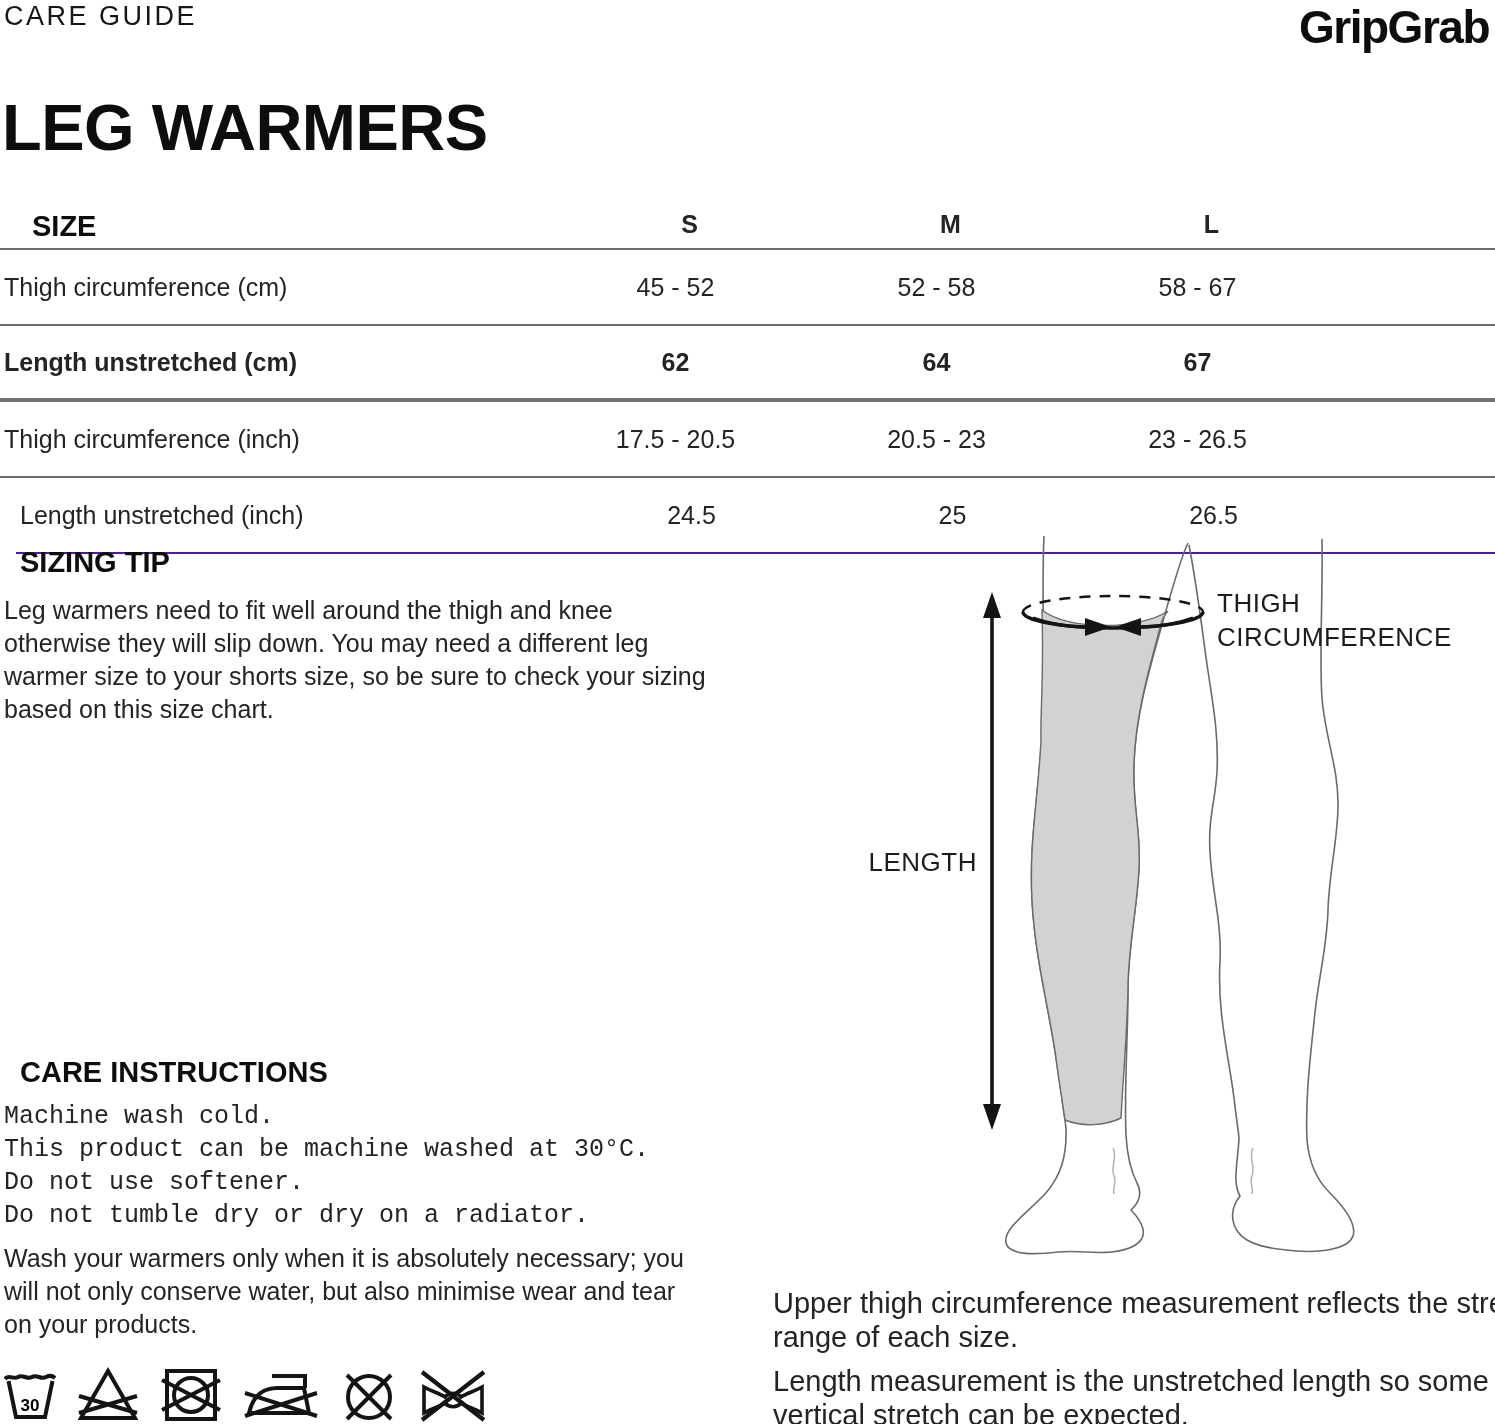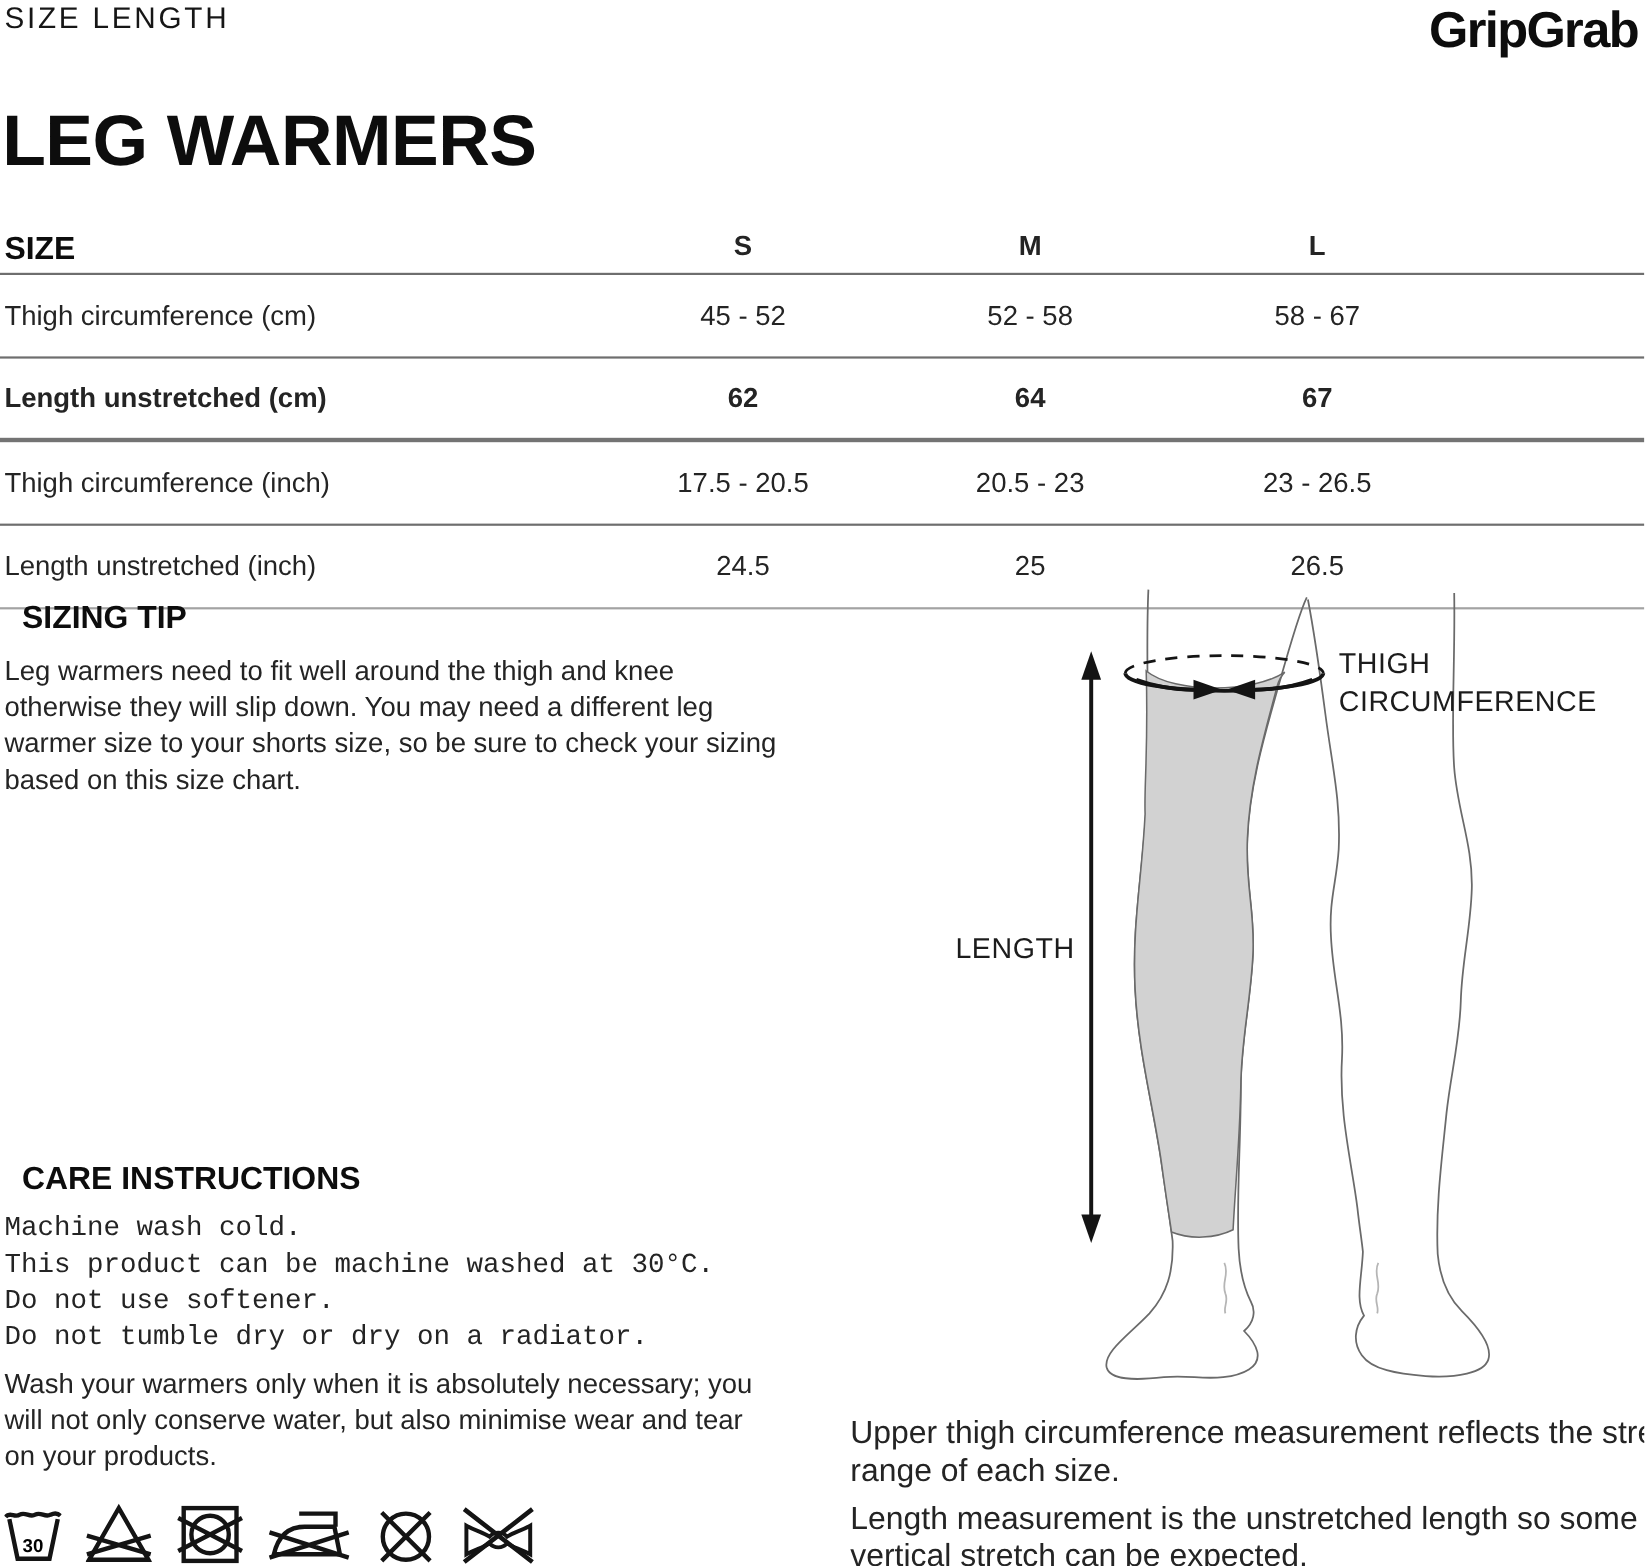--- a/index.html
+++ b/index.html
@@ -13,47 +13,47 @@
              letter-spacing:2.5px; color:#161616; }
   .brand   { position:absolute; right:6px; top:0px; font-size:46px; font-weight:800;
              letter-spacing:-1.5px; color:#0d0d0d; }
   .title   { position:absolute; left:2px; top:90px; font-size:65px; font-weight:700;
              letter-spacing:-0.5px; color:#0d0d0d;text-align:center; }
 
   
   .size-table { position:absolute; left:0; top:210px; width:1495px; }
   .t-row { display:grid; grid-template-columns:545px 261px 261px 261px; align-items:center; }
   .t-head { height:40px; border-bottom:2px solid #6e6e6e; align-items:start; }
-  .t-head .cell { font-size:29px; font-weight:800; color:#0d0d0d; }
+  .t-head .cell { font-size:29px; font-weight:800; color:#0d0d0d;margin-left:28px; }
   .t-row .cell.label { padding-left:4px; }
   .t-row .cell.val { text-align:center; font-size:25px; color:#242424; }
   .t-body-row { height:76px; border-bottom:2px solid #6e6e6e; font-size:25px; color:#242424; }
   .t-body-row.thick { border-bottom:4px solid #737373;font-weight:bold; }
-  .t-body-row.last { border-bottom:2px solid #a3a3a3; }
+  .t-body-row.last { border-bottom:2px solid #4c1d95;margin-left:16px; }
 
   .sec-heading { position:absolute; left:20px; font-size:29px; font-weight:800; color:#0d0d0d; }
   .body-text { position:absolute; left:4px; font-size:25px; line-height:33px;
                color:#242424; white-space:pre; }
 
   .notes-text { position:absolute; left:773px; font-size:29px; line-height:34px;
                 color:#242424; white-space:pre; }
 
   
   .care-icons { position:absolute; left:4px; top:1366px; display:flex; gap:22px; align-items:flex-end; }
   .care-icons svg { display:block; }
 
   .diagram { position:absolute; left:860px; top:530px; }
   .diagram text { font-family:"Liberation Sans", sans-serif; fill:#1c1c1c; font-size:26px; letter-spacing:0.5px; }
 </style>
 </head>
 <body>
 
 <div class="page">
 
-  <div class="eyebrow">SIZE LENGTH</div>
+  <div class="eyebrow">CARE GUIDE</div>
   <div class="brand">GripGrab</div>
   <div class="title">LEG WARMERS</div>
 
   <div class="size-table">
     <div class="t-row t-head">
       <div class="cell label">SIZE</div>
       <div class="cell val">S</div>
       <div class="cell val">M</div>
       <div class="cell val">L</div>
     </div>

